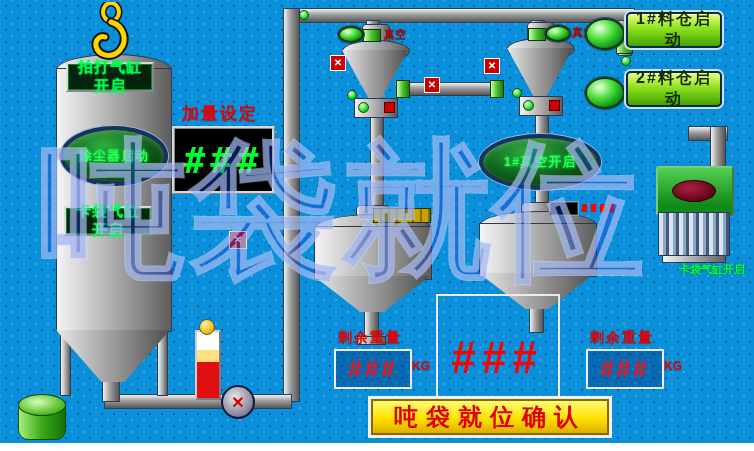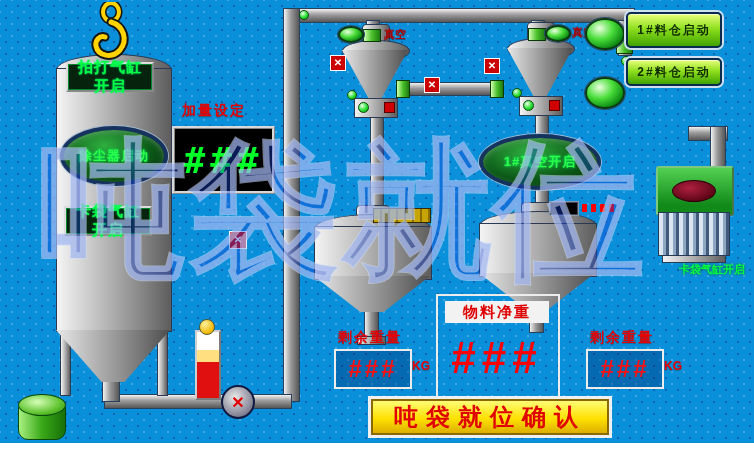--- a/index.html
+++ b/index.html
@@ -21,21 +21,21 @@
   .hmi-btn{position:absolute;display:flex;align-items:center;justify-content:center;z-index:6;
     background:#05230d;color:#00ff41;font-weight:bold;font-size:15px;letter-spacing:1px;
     border:2px outset #dcdcdc;box-shadow:inset 0 0 0 1px #00892c;cursor:pointer;text-shadow:0 0 2px #0f8;}
   .status-oval{position:absolute;display:flex;align-items:center;justify-content:center;z-index:6;border-radius:50%;
     background:radial-gradient(ellipse at 40% 30%,#2fae3f 0%,#0c5a18 55%,#042c0a 100%);
     border:4px solid #16325e;box-shadow:0 0 0 1px #9fb6cf,inset 0 2px 6px rgba(255,255,255,.25);
     color:#2bff4a;font-weight:bold;font-size:13px;text-shadow:0 0 3px #0f6;letter-spacing:1px;}
   .lime-btn{position:absolute;display:flex;align-items:center;justify-content:center;z-index:6;
     background:linear-gradient(180deg,#e9ff7c,#8fe01f 45%,#41a300);
     border:2px solid #0b2a50;border-radius:5px;box-shadow:inset 0 1px 0 rgba(255,255,255,.6),0 0 0 2px #cfe0f0;
-    color:#102b00;font-weight:bold;font-size:12px;letter-spacing:2px;cursor:pointer;}
+    color:#102b00;font-weight:bold;font-size:16px;letter-spacing:2px;cursor:pointer;}
   .led{position:absolute;border-radius:50%;z-index:6;
     background:radial-gradient(ellipse at 35% 30%,#eaffe0,#4ade3a 40%,#0c8a14 75%,#064d0a);
     border:2px solid #0a3b10;box-shadow:0 0 0 1px #2c4a70;}
   .disp-green{position:absolute;display:flex;align-items:center;justify-content:center;z-index:6;
     background:#000;border:3px ridge #d8d8d8;color:#00ff29;font-weight:bold;font-size:36px;letter-spacing:5px;
     font-family:"DejaVu Sans Mono",monospace;}
   .disp-red{position:absolute;display:flex;align-items:center;justify-content:center;z-index:6;
     background:rgba(0,20,90,.30);border:2px solid #ececec;color:#ff1010;font-weight:bold;font-size:24px;letter-spacing:3px;}
   .red-label{position:absolute;color:#e60000;font-weight:bold;z-index:6;text-shadow:0 1px 1px rgba(0,0,0,.25);}
   .confirm{position:absolute;display:flex;align-items:center;justify-content:center;z-index:7;
@@ -104,21 +104,21 @@
   <div class="metal" style="left:56px;top:68px;width:114px;height:262px"></div>
   <div class="metal" style="left:60px;top:330px;width:9px;height:64px"></div>
   <div class="metal" style="left:157px;top:330px;width:9px;height:64px"></div>
   <div class="abs cone" style="left:56px;top:330px;width:114px;height:52px;z-index:3"></div>
   <div class="pipe-v" style="left:102px;top:378px;width:16px;height:22px"></div>
 
   <button class="hmi-btn" style="left:66px;top:62px;width:88px;height:30px">拍打气缸开启</button>
   <div class="status-oval" style="left:60px;top:126px;width:100px;height:52px">除尘器启动</div>
   <button class="hmi-btn" style="left:64px;top:206px;width:88px;height:30px">卡袋气缸开启</button>
 
-  <div class="red-label" style="left:182px;top:102px;font-size:14px;letter-spacing:2px">加量设定</div>
+  <div class="red-label" style="left:182px;top:102px;font-size:17px;letter-spacing:2px">加量设定</div>
   <div class="disp-green" style="left:172px;top:126px;width:97px;height:62px">###</div>
 
   <div class="valve-x" style="left:229px;top:231px;width:16px;height:16px">✕</div>
   <div class="gauge" style="left:195px;top:330px;width:22px;height:66px"></div>
   <div class="gauge-knob" style="left:199px;top:319px;width:14px;height:14px"></div>
   <div class="fan" style="left:221px;top:385px;width:30px;height:30px">✕</div>
 
   <div class="metal" style="left:362px;top:24px;width:26px;height:18px;border-radius:4px"></div>
   <div class="metal dome" style="left:342px;top:40px;width:66px;height:20px"></div>
   <div class="abs cone" style="left:342px;top:50px;width:66px;height:48px;z-index:3"></div>
@@ -160,34 +160,33 @@
   <div class="metal dome" style="left:479px;top:211px;width:116px;height:28px"></div>
   <div class="metal" style="left:479px;top:223px;width:116px;height:52px"></div>
   <div class="abs cone" style="left:479px;top:273px;width:116px;height:36px;z-index:3"></div>
   <div class="pipe-v" style="left:529px;top:305px;width:13px;height:26px"></div>
   <div class="inst-b" style="left:549px;top:201px;width:28px;height:13px"></div>
   <div class="ticks-red" style="left:582px;top:204px;width:32px;height:8px"></div>
 
   <div class="led" style="left:585px;top:18px;width:36px;height:28px"></div>
   <button class="lime-btn" style="left:626px;top:12px;width:96px;height:36px">1#料仓启动</button>
   <div class="led" style="left:585px;top:77px;width:36px;height:28px"></div>
-  <button class="lime-btn" style="left:626px;top:58px;width:96px;height:28px">2#料仓启动</button>
+  <button class="lime-btn" style="left:626px;top:71px;width:96px;height:36px">2#料仓启动</button>
 
   <div class="dc-top" style="left:656px;top:166px;width:74px;height:46px"></div>
   <div class="dc-oval" style="left:672px;top:180px;width:42px;height:20px"></div>
   <div class="dc-body" style="left:658px;top:212px;width:70px;height:42px"></div>
   <div class="metal" style="left:662px;top:252px;width:62px;height:9px"></div>
   <div class="green-label" style="left:679px;top:262px">卡袋气缸开启</div>
 
   <div class="red-label" style="left:338px;top:329px;font-size:14px;letter-spacing:2px">剩余重量</div>
   <div class="disp-red" style="left:334px;top:349px;width:74px;height:36px">###</div>
   <div class="red-label" style="left:412px;top:359px;font-size:12px">KG</div>
 
   <div class="net-panel" style="left:436px;top:294px;width:120px;height:102px">
-    <div class="net-label" style="left:7px;top:5px;width:104px;height:22px">物料净重</div>
     <div class="net-value" style="left:8px;top:30px;width:102px;height:64px">###</div>
   </div>
 
   <div class="red-label" style="left:590px;top:329px;font-size:14px;letter-spacing:2px">剩余重量</div>
   <div class="disp-red" style="left:586px;top:349px;width:74px;height:36px">###</div>
   <div class="red-label" style="left:664px;top:359px;font-size:12px">KG</div>
 
   <button class="confirm" style="left:368px;top:396px;width:244px;height:42px">吨袋就位确认</button>
 
   <div class="drum-body" style="left:18px;top:404px;width:46px;height:34px"></div>

